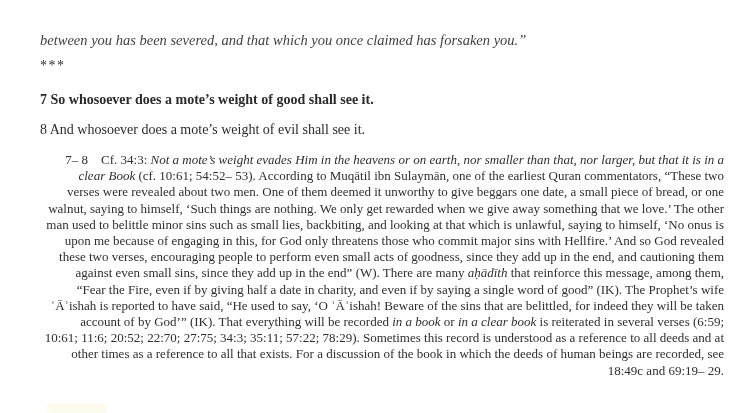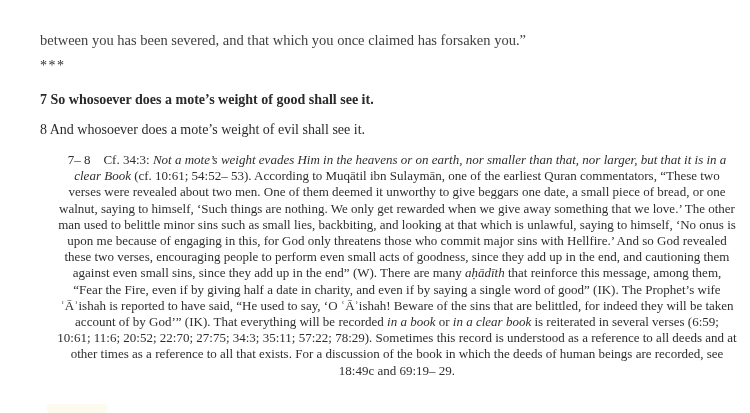--- a/index.html
+++ b/index.html
@@ -16,20 +16,21 @@
     position: absolute;
     inset: 0;
     background: #ffffff;
   }
   .quote {
     position: absolute;
     left: 40px;
     top: 31px;
     margin: 0;
     width: 680px;
+    font-style: italic;
     font-size: 14.5px;
     line-height: 18px;
     color: #3f3f3f;
   }
   .sep {
     position: absolute;
     left: 40px;
     top: 58px;
     margin: 0;
     font-size: 14px;
@@ -41,27 +42,27 @@
     left: 40px;
     margin: 0;
     font-size: 14px;
     line-height: 18px;
     color: #2a2a2a;
   }
   .v7 { top: 91px; font-weight: bold; }
   .v8 { top: 121px; }
   .commentary {
     position: absolute;
-    left: 57px;
+    left: 44px;
     top: 152px;
     width: 680px;
     margin: 0;
     font-size: 13px;
     line-height: 16.2px;
-    text-align: center;
+    text-align: right;
     color: #2e2e2e;
   }
   .commentary .i { font-style: italic; }
   .artifact {
     position: absolute;
     left: 46px;
     top: 404px;
     width: 62px;
     height: 9px;
     background: #fbfae9;

